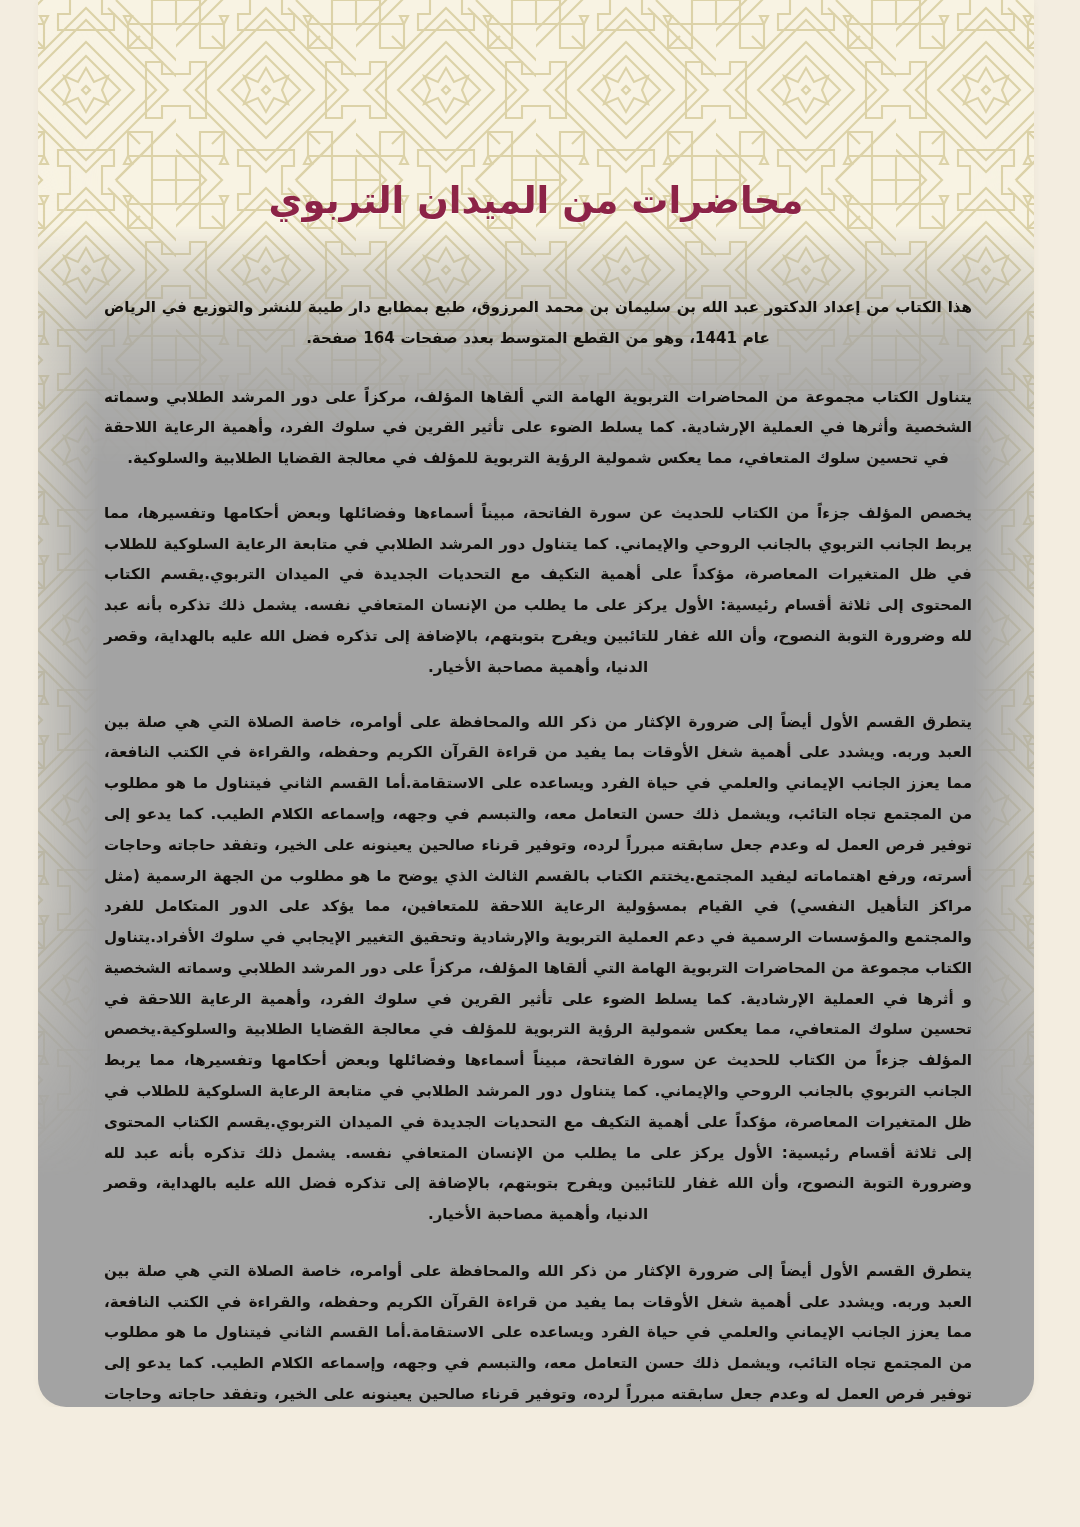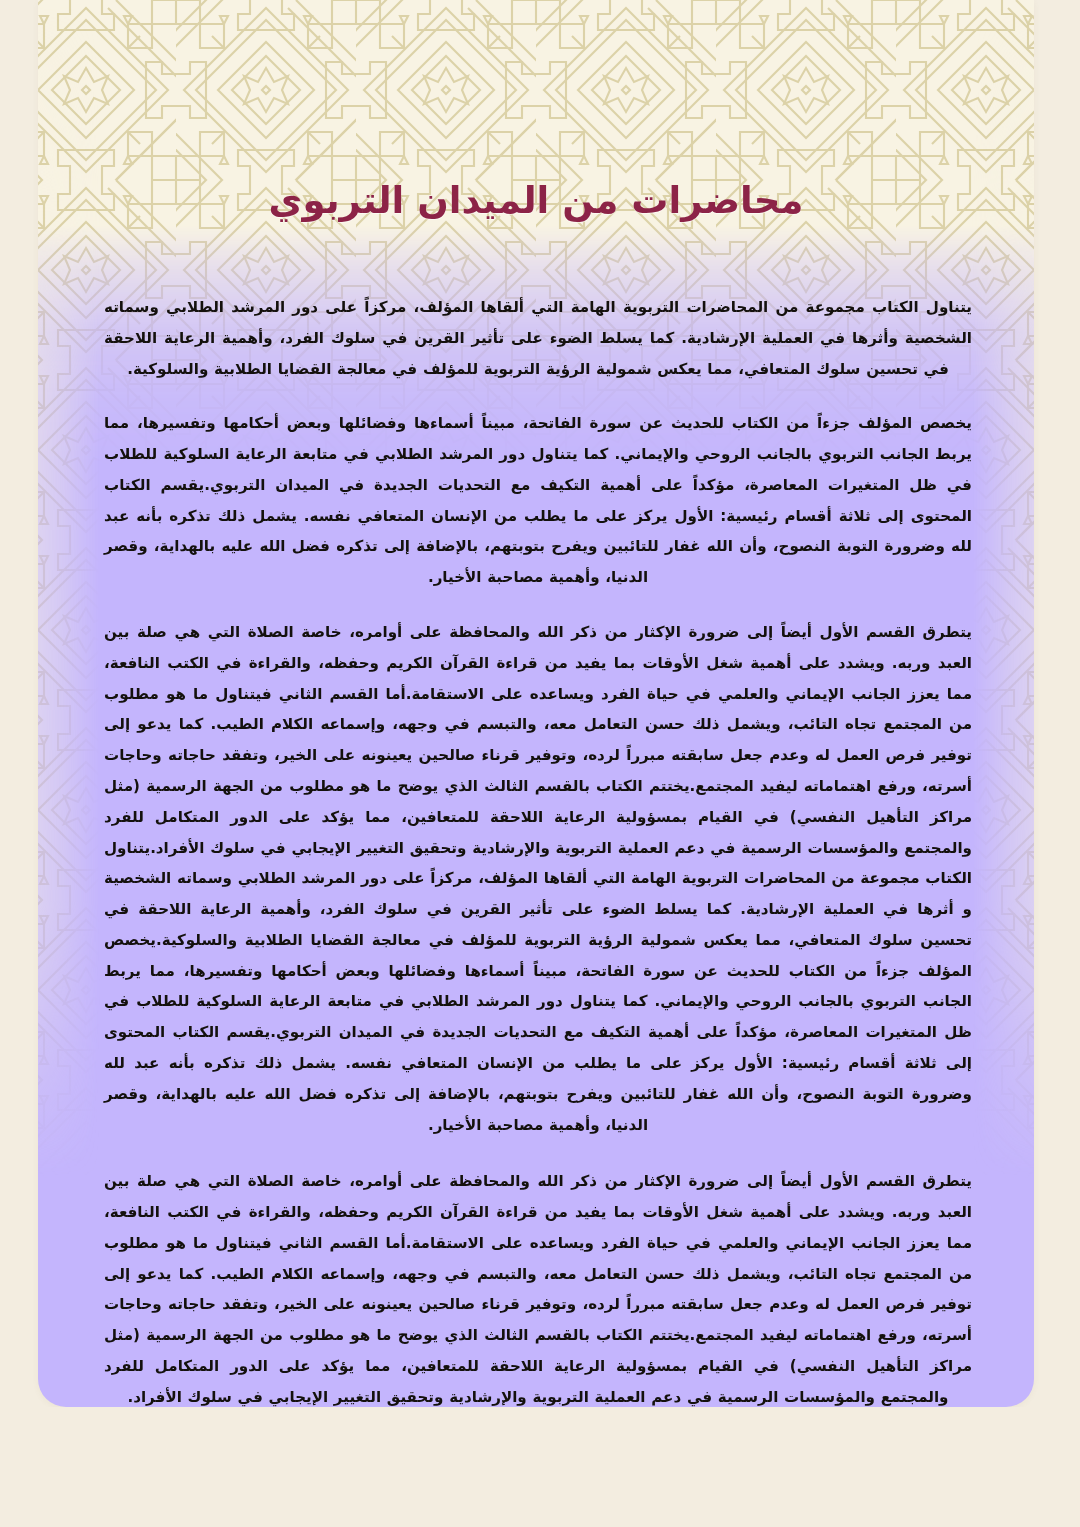--- a/index.html
+++ b/index.html
@@ -23,21 +23,21 @@
     background: #F3EDE0;
     overflow: hidden;
   }
 
   .card {
     position: absolute;
     left: 38px;
     right: 46px;
     top: 0;
     bottom: 120px;
-    background: #c4b5fd;
+    background: #a3a3a3;
     border-radius: 0 0 28px 28px;
     overflow: hidden;
     box-shadow: 0 2px 6px rgba(120, 100, 60, 0.06);
   }
 
   
   .pattern-band {
     position: absolute;
     left: 0;
     right: 0;
@@ -215,20 +215,21 @@
           <rect width="1080" height="1180" fill="url(#najdi)"></rect>
         </svg>
       </div>
     </div>
 
     <div class="title-wrap">
       <h1 class="doc-title">محاضرات من الميدان التربوي</h1>
     </div>
 
     <div class="content">
+      <p class="para lead">هذا الكتاب من إعداد الدكتور عبد الله بن سليمان بن محمد المرزوق، طبع بمطابع دار طيبة للنشر والتوزيع في الرياض عام 1441، وهو من القطع المتوسط بعدد صفحات 164 صفحة.</p>
 
       <p class="para">يتناول الكتاب مجموعة من المحاضرات التربوية الهامة التي ألقاها المؤلف، مركزاً على دور المرشد الطلابي وسماته الشخصية وأثرها في العملية الإرشادية. كما يسلط الضوء على تأثير القرين في سلوك الفرد، وأهمية الرعاية اللاحقة في تحسين سلوك المتعافي، مما يعكس شمولية الرؤية التربوية للمؤلف في معالجة القضايا الطلابية والسلوكية.</p>
 
       <p class="para">يخصص المؤلف جزءاً من الكتاب للحديث عن سورة الفاتحة، مبيناً أسماءها وفضائلها وبعض أحكامها وتفسيرها، مما يربط الجانب التربوي بالجانب الروحي والإيماني. كما يتناول دور المرشد الطلابي في متابعة الرعاية السلوكية للطلاب في ظل المتغيرات المعاصرة، مؤكداً على أهمية التكيف مع التحديات الجديدة في الميدان التربوي.يقسم الكتاب المحتوى إلى ثلاثة أقسام رئيسية: الأول يركز على ما يطلب من الإنسان المتعافي نفسه. يشمل ذلك تذكره بأنه عبد لله وضرورة التوبة النصوح، وأن الله غفار للتائبين ويفرح بتوبتهم، بالإضافة إلى تذكره فضل الله عليه بالهداية، وقصر الدنيا، وأهمية مصاحبة الأخيار.</p>
 
       <p class="para tight">يتطرق القسم الأول أيضاً إلى ضرورة الإكثار من ذكر الله والمحافظة على أوامره، خاصة الصلاة التي هي صلة بين العبد وربه. ويشدد على أهمية شغل الأوقات بما يفيد من قراءة القرآن الكريم وحفظه، والقراءة في الكتب النافعة، مما يعزز الجانب الإيماني والعلمي في حياة الفرد ويساعده على الاستقامة.أما القسم الثاني فيتناول ما هو مطلوب من المجتمع تجاه التائب، ويشمل ذلك حسن التعامل معه، والتبسم في وجهه، وإسماعه الكلام الطيب. كما يدعو إلى توفير فرص العمل له وعدم جعل سابقته مبرراً لرده، وتوفير قرناء صالحين يعينونه على الخير، وتفقد حاجاته وحاجات أسرته، ورفع اهتماماته ليفيد المجتمع.يختتم الكتاب بالقسم الثالث الذي يوضح ما هو مطلوب من الجهة الرسمية (مثل مراكز التأهيل النفسي) في القيام بمسؤولية الرعاية اللاحقة للمتعافين، مما يؤكد على الدور المتكامل للفرد والمجتمع والمؤسسات الرسمية في دعم العملية التربوية والإرشادية وتحقيق التغيير الإيجابي في سلوك الأفراد.يتناول الكتاب مجموعة من المحاضرات التربوية الهامة التي ألقاها المؤلف، مركزاً على دور المرشد الطلابي وسماته الشخصية و أثرها في العملية الإرشادية. كما يسلط الضوء على تأثير القرين في سلوك الفرد، وأهمية الرعاية اللاحقة في تحسين سلوك المتعافي، مما يعكس شمولية الرؤية التربوية للمؤلف في معالجة القضايا الطلابية والسلوكية.يخصص المؤلف جزءاً من الكتاب للحديث عن سورة الفاتحة، مبيناً أسماءها وفضائلها وبعض أحكامها وتفسيرها، مما يربط الجانب التربوي بالجانب الروحي والإيماني. كما يتناول دور المرشد الطلابي في متابعة الرعاية السلوكية للطلاب في ظل المتغيرات المعاصرة، مؤكداً على أهمية التكيف مع التحديات الجديدة في الميدان التربوي.يقسم الكتاب المحتوى إلى ثلاثة أقسام رئيسية: الأول يركز على ما يطلب من الإنسان المتعافي نفسه. يشمل ذلك تذكره بأنه عبد لله وضرورة التوبة النصوح، وأن الله غفار للتائبين ويفرح بتوبتهم، بالإضافة إلى تذكره فضل الله عليه بالهداية، وقصر الدنيا، وأهمية مصاحبة الأخيار.</p>
 
       <p class="para">يتطرق القسم الأول أيضاً إلى ضرورة الإكثار من ذكر الله والمحافظة على أوامره، خاصة الصلاة التي هي صلة بين العبد وربه. ويشدد على أهمية شغل الأوقات بما يفيد من قراءة القرآن الكريم وحفظه، والقراءة في الكتب النافعة، مما يعزز الجانب الإيماني والعلمي في حياة الفرد ويساعده على الاستقامة.أما القسم الثاني فيتناول ما هو مطلوب من المجتمع تجاه التائب، ويشمل ذلك حسن التعامل معه، والتبسم في وجهه، وإسماعه الكلام الطيب. كما يدعو إلى توفير فرص العمل له وعدم جعل سابقته مبرراً لرده، وتوفير قرناء صالحين يعينونه على الخير، وتفقد حاجاته وحاجات أسرته، ورفع اهتماماته ليفيد المجتمع.يختتم الكتاب بالقسم الثالث الذي يوضح ما هو مطلوب من الجهة الرسمية (مثل مراكز التأهيل النفسي) في القيام بمسؤولية الرعاية اللاحقة للمتعافين، مما يؤكد على الدور المتكامل للفرد والمجتمع والمؤسسات الرسمية في دعم العملية التربوية والإرشادية وتحقيق التغيير الإيجابي في سلوك الأفراد.</p>
     </div>
 

